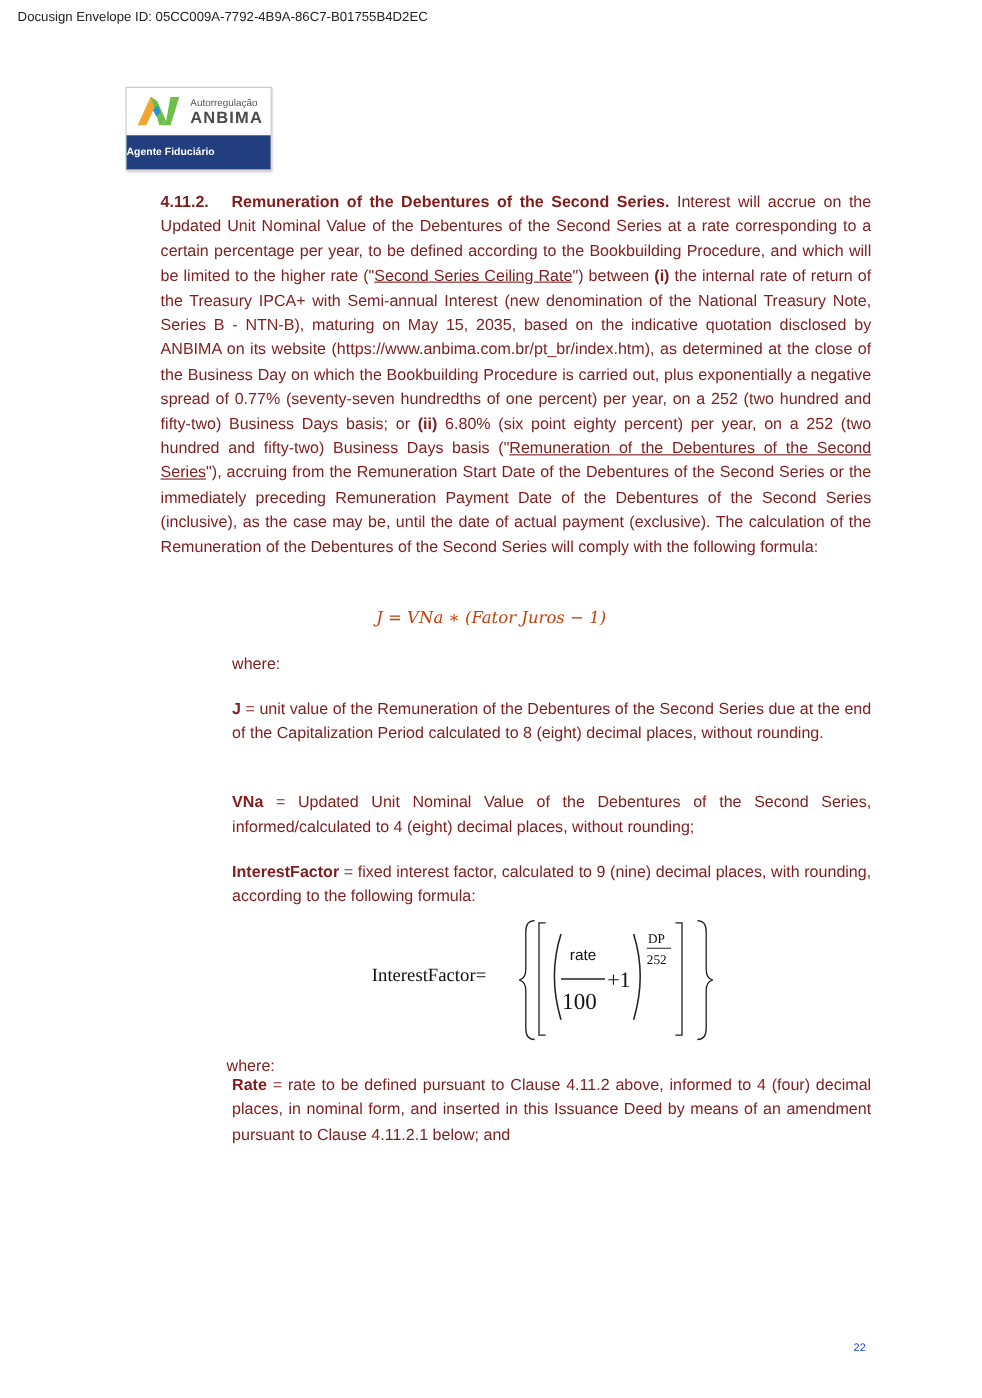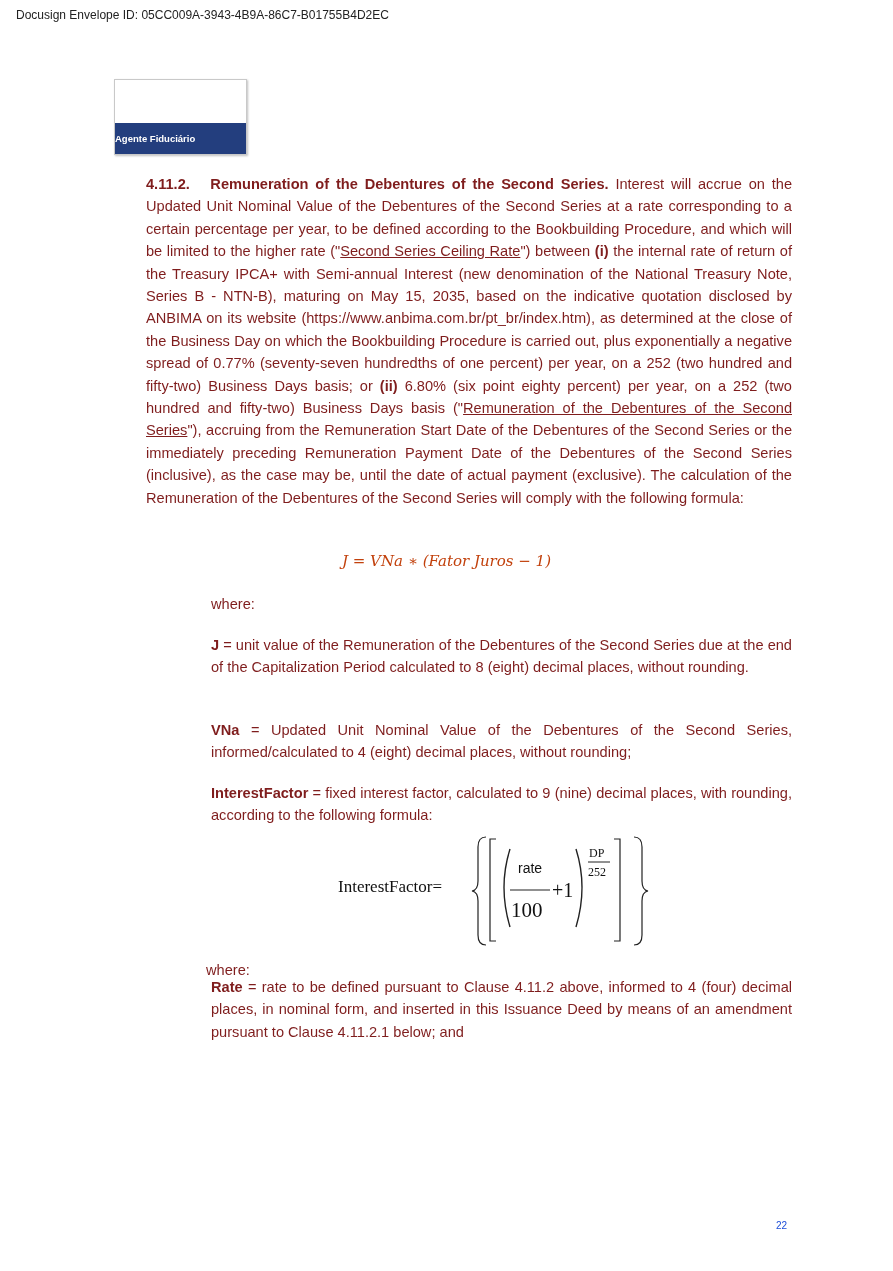--- a/index.html
+++ b/index.html
@@ -23,23 +23,33 @@
   .def-vna { top:719px; }
   .def-if { top:782px; }
   .formula2 { position:absolute; left:338px; top:835px; width:320px; height:112px; font-family:"Liberation Serif", serif; color:#111; }
   .where2 { position:absolute; left:206px; top:959px; }
   .def-rate { top:976px; }
   .page-num { position:absolute; left:776px; top:1220px; font-size:10px; color:#1d4ed8; font-family:"Liberation Sans", sans-serif; }
 </style>
 </head>
 <body>
 
-<div class="envelope">Docusign Envelope ID: 05CC009A-3943-4B9A-86C7-B01755B4D2EC</div>
+<div class="envelope">Docusign Envelope ID: 05CC009A-7792-4B9A-86C7-B01755B4D2EC</div>
 
 <div class="logo">
+  <div class="logo-top">
+    <svg class="logo-mark" viewBox="0 0 38 26">
+      <polygon points="0,26 8,26 18,4 12,0" fill="#f0a830"></polygon>
+      <polygon points="12,0 18,4 26,22 20,26" fill="#6cbf4a"></polygon>
+      <polygon points="20,26 26,22 30,0 38,0 30,26" fill="#6cbf4a"></polygon>
+      <polygon points="14,12 18,8 21,14 17,18" fill="#2a8fd0"></polygon>
+    </svg>
+    <div class="logo-text1">Autorregulação</div>
+    <div class="logo-text2">ANBIMA</div>
+  </div>
   <div class="logo-bottom">Agente Fiduciário</div>
 </div>
 
 <div class="text main-para"><b>4.11.2.</b>&nbsp;&nbsp;&nbsp;<b>Remuneration of the Debentures of the Second Series.</b><span> Interest will accrue on the Updated Unit Nominal Value of the Debentures of the Second Series at a rate corresponding to a certain percentage per year, to be defined according to the Bookbuilding Procedure, and which will be limited to the higher rate ("</span><span class="u">Second Series Ceiling Rate</span><span>") between </span><b>(i)</b><span> the internal rate of return of the Treasury IPCA+ with Semi-annual Interest (new denomination of the National Treasury Note, Series B - NTN-B), maturing on May 15, 2035, based on the indicative quotation disclosed by ANBIMA on its website (https://www.anbima.com.br/pt_br/index.htm), as determined at the close of the Business Day on which the Bookbuilding Procedure is carried out, plus exponentially a negative spread of 0.77% (seventy-seven hundredths of one percent) per year, on a 252 (two hundred and fifty-two) Business Days basis; or </span><b>(ii)</b><span> 6.80% (six point eighty percent) per year, on a 252 (two hundred and fifty-two) Business Days basis ("</span><span class="u">Remuneration of the Debentures of the Second Series</span><span>"), accruing from the Remuneration Start Date of the Debentures of the Second Series or the immediately preceding Remuneration Payment Date of the Debentures of the Second Series (inclusive), as the case may be, until the date of actual payment (exclusive). The calculation of the Remuneration of the Debentures of the Second Series will comply with the following formula:</span></div>
 
 <div class="formula1">J = VNa ∗ (Fator Juros − 1)</div>
 
 <div class="text where1">where:</div>
 
 <div class="text def def-j"><b>J</b><span> = unit value of the Remuneration of the Debentures of the Second Series due at the end of the Capitalization Period calculated to 8 (eight) decimal places, without rounding.</span></div>

